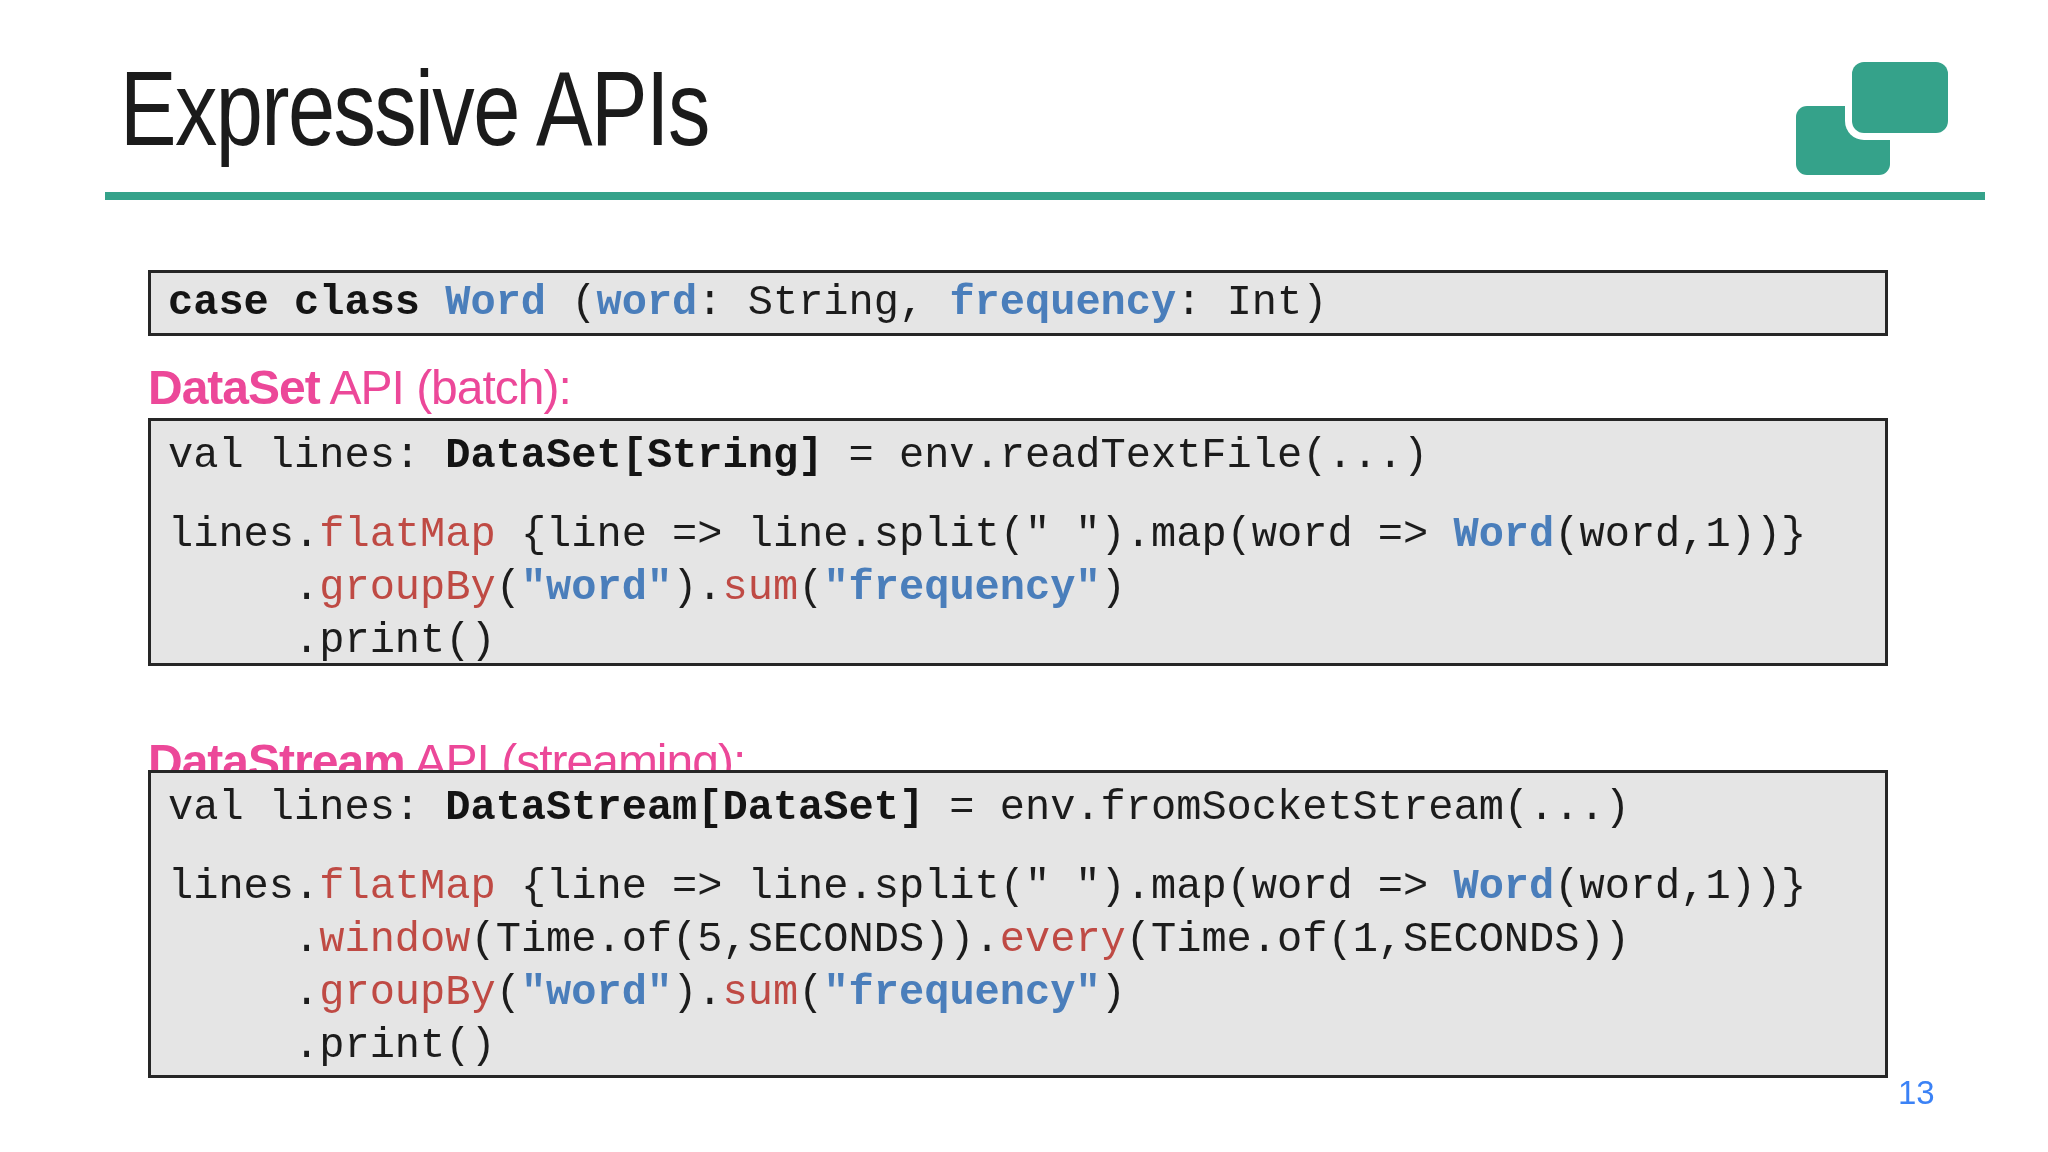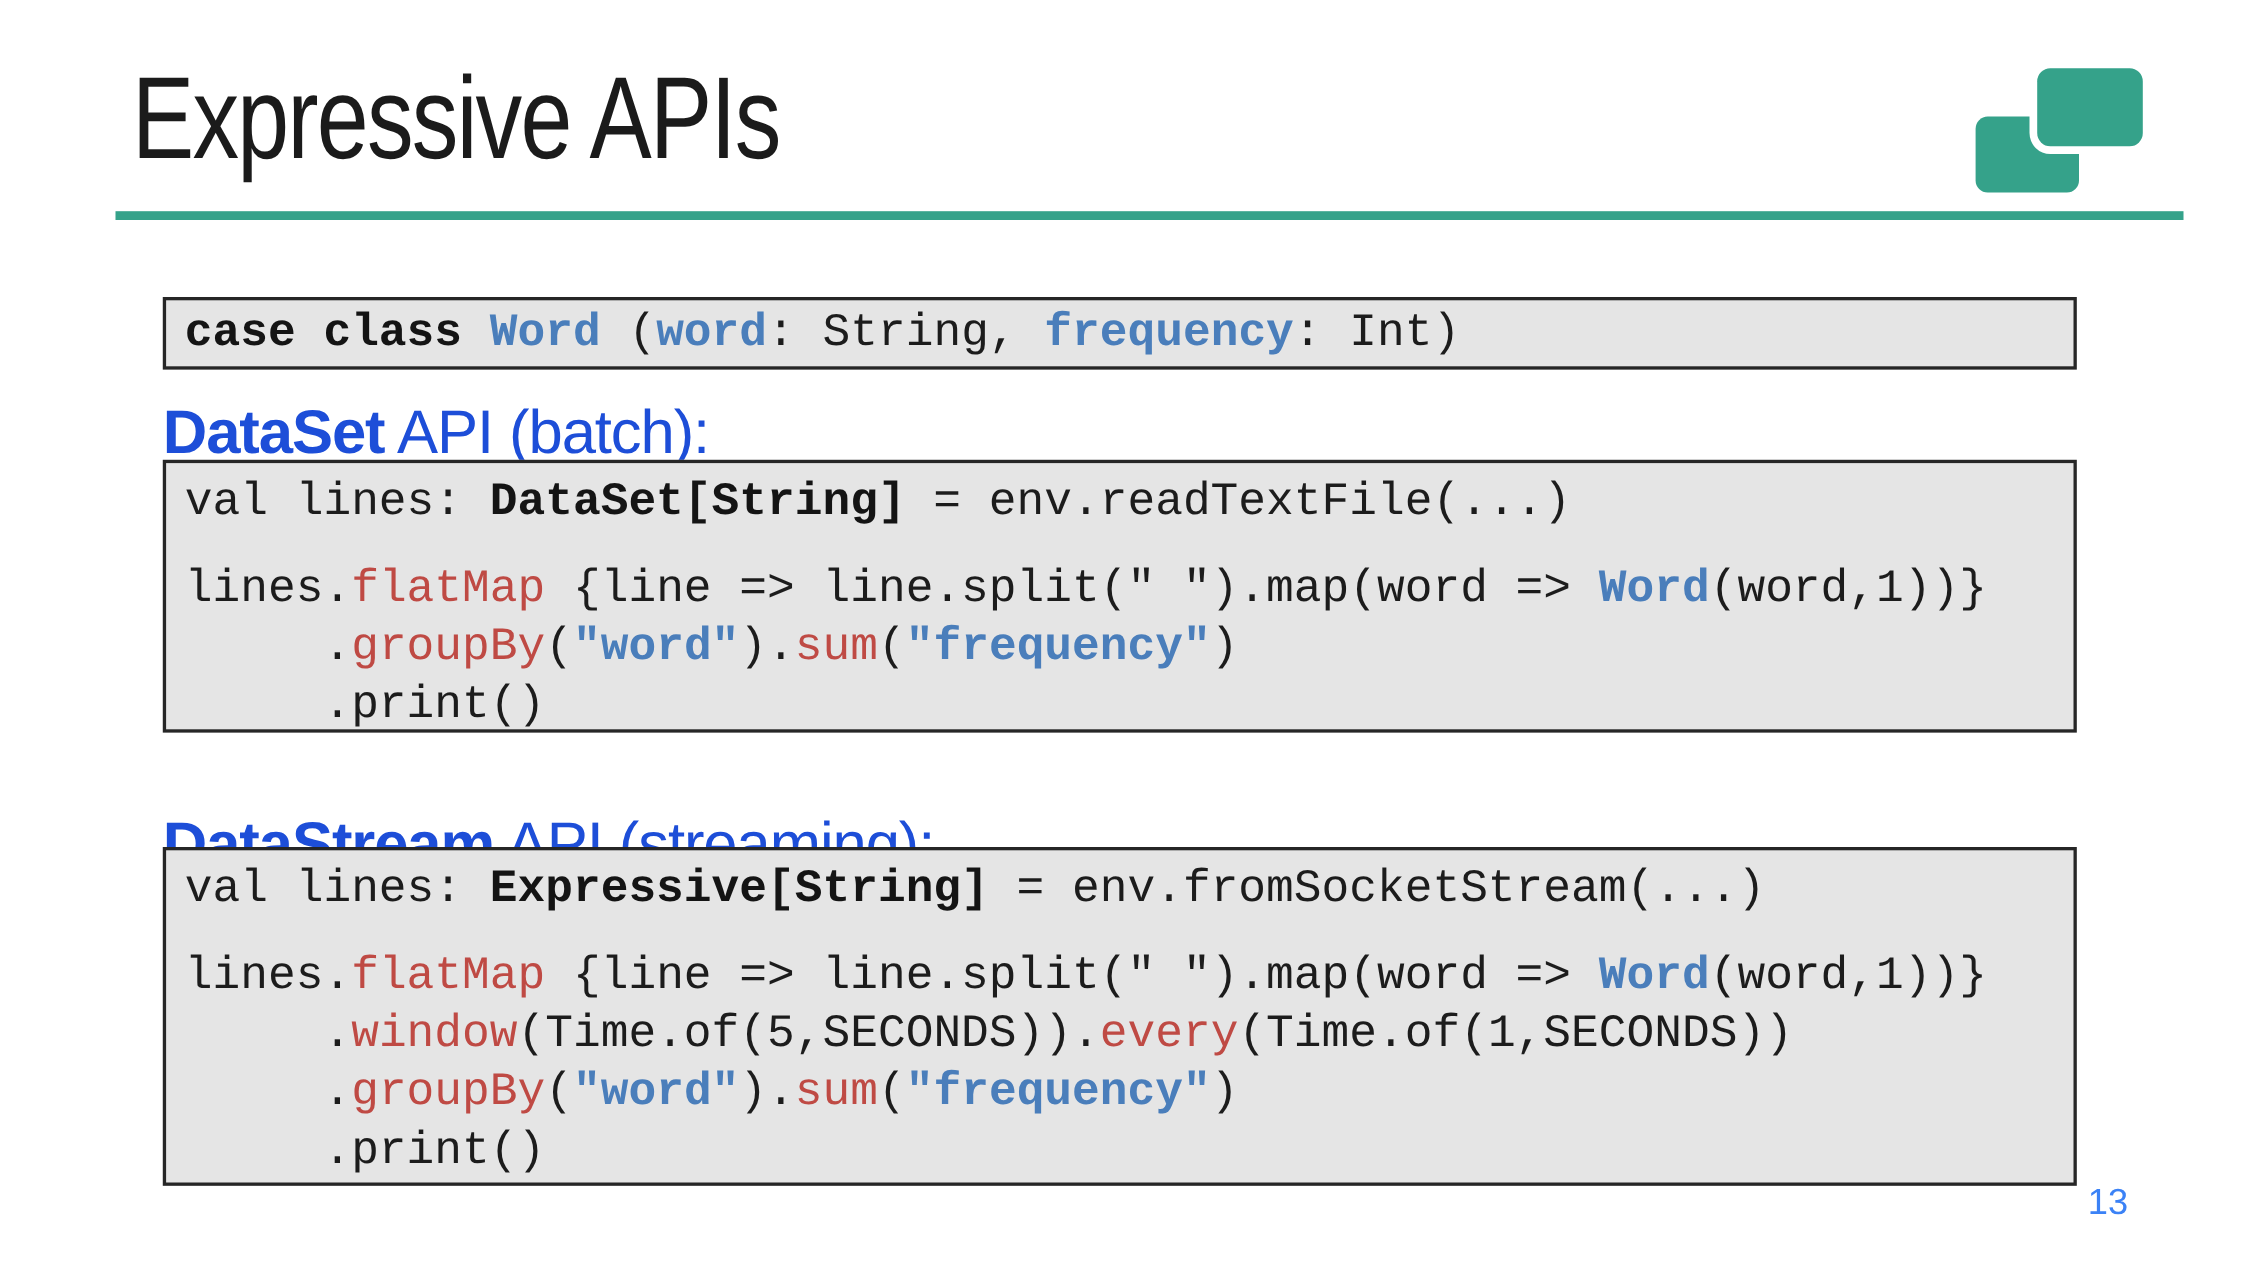--- a/index.html
+++ b/index.html
@@ -51,23 +51,23 @@
     width: 96px; height: 71px;
     background: var(--green, #35a28a);
     border-radius: 12px;
     box-shadow: 0 0 0 7px #ffffff;
   }
 
   
   .heading {
     position: absolute;
     left: 148px;
-    font-size: 56px;
+    font-size: 48px;
     letter-spacing: -1px;
-    color: #1d4ed8;
+    color: #ec4899;
     white-space: nowrap;
   }
   .heading .hb { font-weight: 700; }
   #dataset-heading { top: 360px; }
   #datastream-heading { top: 702px; margin-top: 32px; }
 
   
   .codebox {
     position: absolute;
     left: 148px;
@@ -130,21 +130,21 @@
     <div class="code-line"><span class="seg-p">lines.</span><span class="seg-r">flatMap</span><span class="seg-p"> {line =&gt; line.split(" ").map(word =&gt; </span><span class="seg-b">Word</span><span class="seg-p">(word,1))}</span></div>
     <div class="code-line"><span class="seg-p">     .</span><span class="seg-r">groupBy</span><span class="seg-p">(</span><span class="seg-b">"word"</span><span class="seg-p">).</span><span class="seg-r">sum</span><span class="seg-p">(</span><span class="seg-b">"frequency"</span><span class="seg-p">)</span></div>
     <div class="code-line"><span class="seg-p">     .print()</span></div>
   </div>
 
 <div class="heading" id="datastream-heading">
   <span class="hb">DataStream</span><span> API (streaming):</span>
 </div>
 
 <div class="codebox" id="datastream-box">
-    <div class="code-line"><span class="seg-p">val lines: </span><span class="seg-k">Expressive[String]</span><span class="seg-p"> = env.fromSocketStream(...)</span></div>
+    <div class="code-line"><span class="seg-p">val lines: </span><span class="seg-k">DataStream[DataSet]</span><span class="seg-p"> = env.fromSocketStream(...)</span></div>
     <div class="code-line blank"></div>
     <div class="code-line"><span class="seg-p">lines.</span><span class="seg-r">flatMap</span><span class="seg-p"> {line =&gt; line.split(" ").map(word =&gt; </span><span class="seg-b">Word</span><span class="seg-p">(word,1))}</span></div>
     <div class="code-line"><span class="seg-p">     .</span><span class="seg-r">window</span><span class="seg-p">(Time.of(5,SECONDS)).</span><span class="seg-r">every</span><span class="seg-p">(Time.of(1,SECONDS))</span></div>
     <div class="code-line"><span class="seg-p">     .</span><span class="seg-r">groupBy</span><span class="seg-p">(</span><span class="seg-b">"word"</span><span class="seg-p">).</span><span class="seg-r">sum</span><span class="seg-p">(</span><span class="seg-b">"frequency"</span><span class="seg-p">)</span></div>
     <div class="code-line"><span class="seg-p">     .print()</span></div>
   </div>
 
 <div class="pagenum">13</div>
 
 </body></html>

